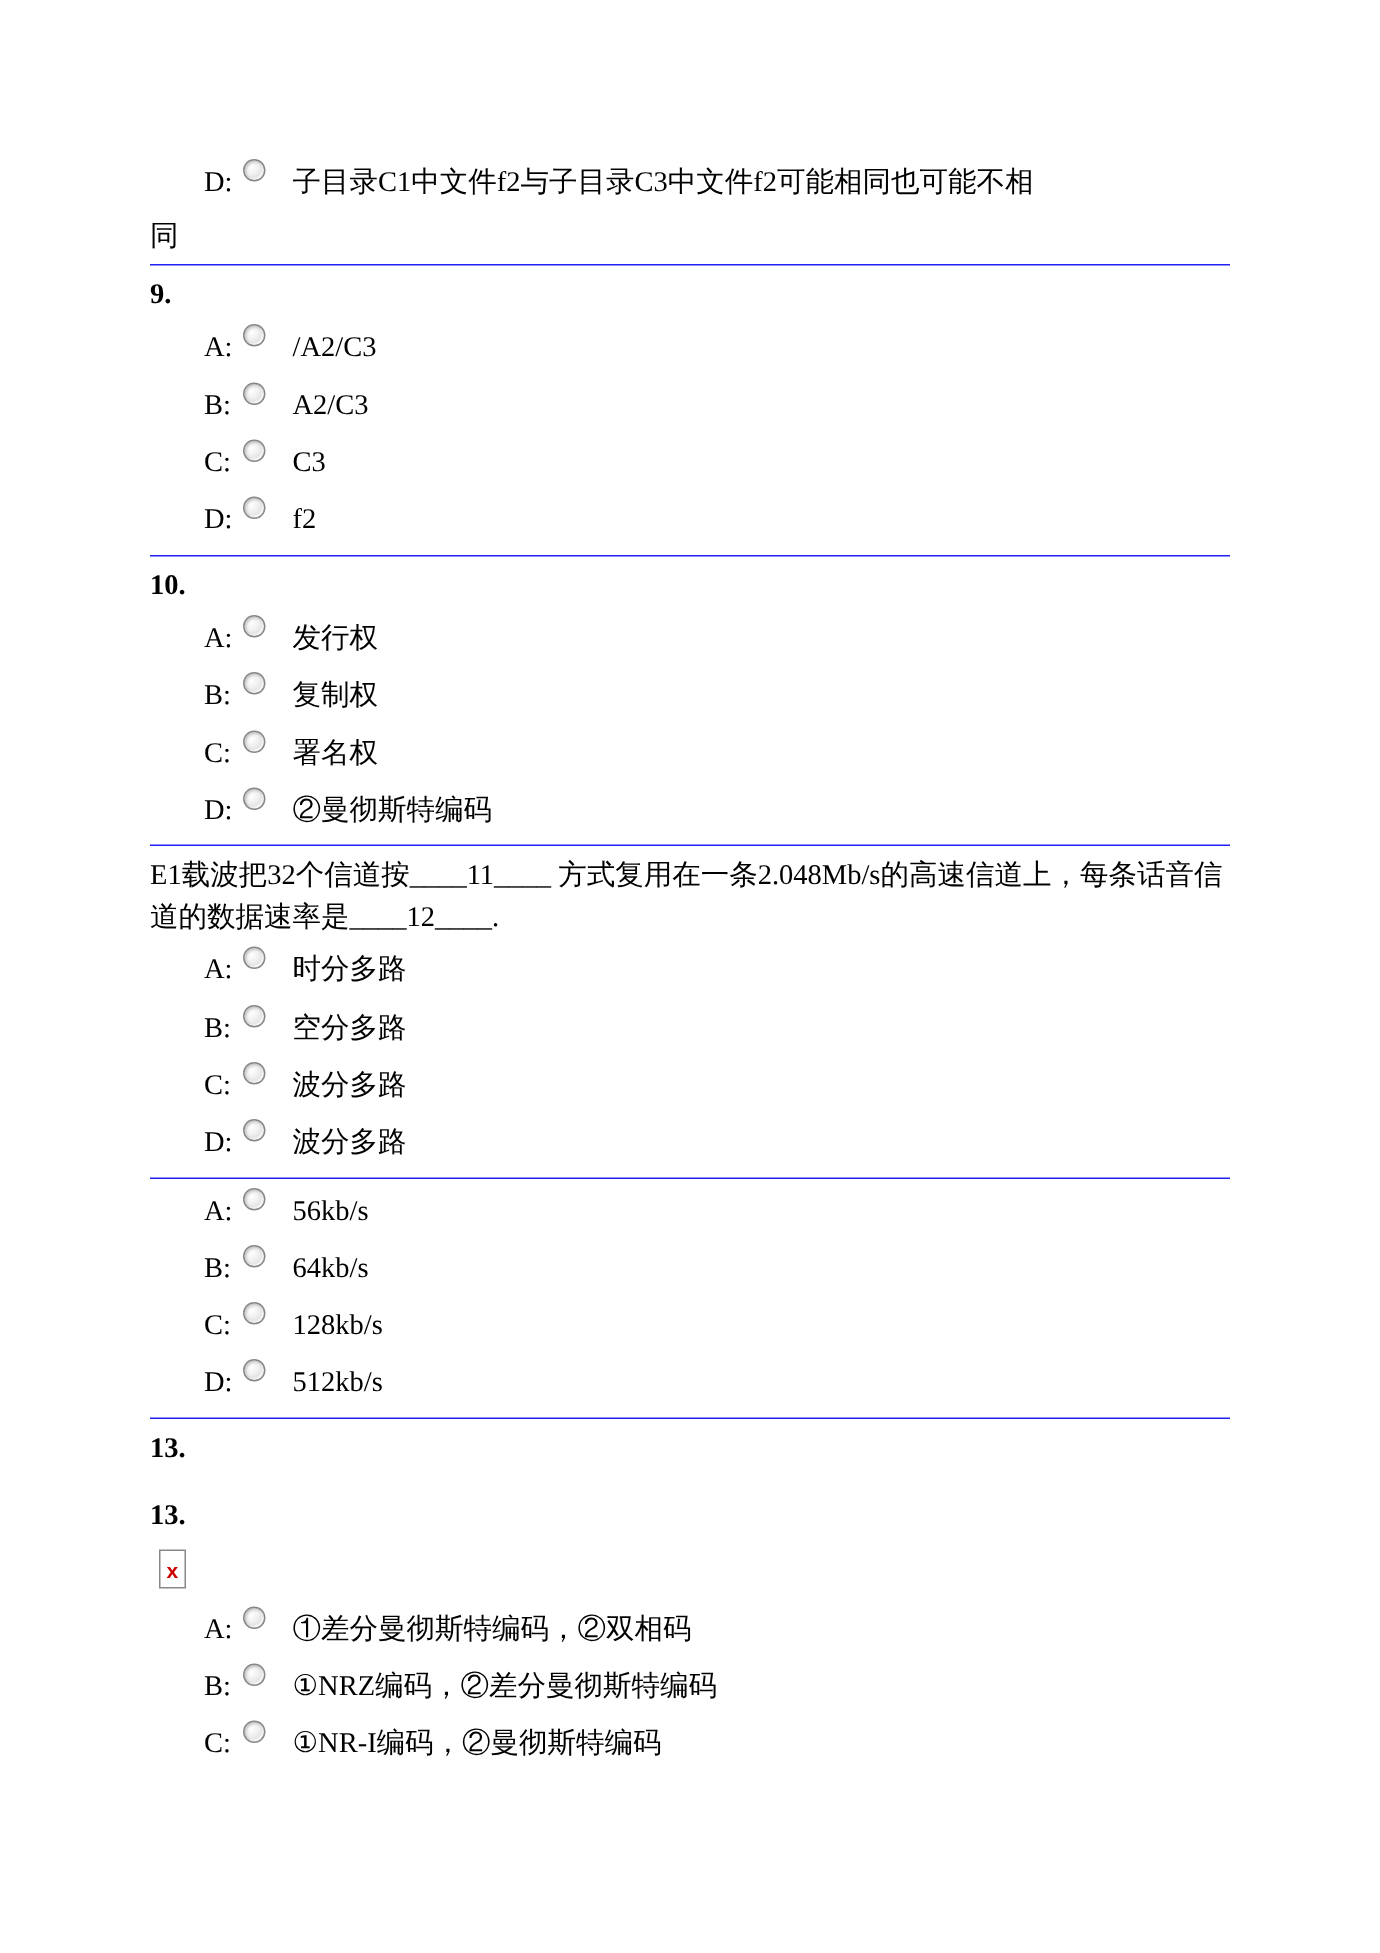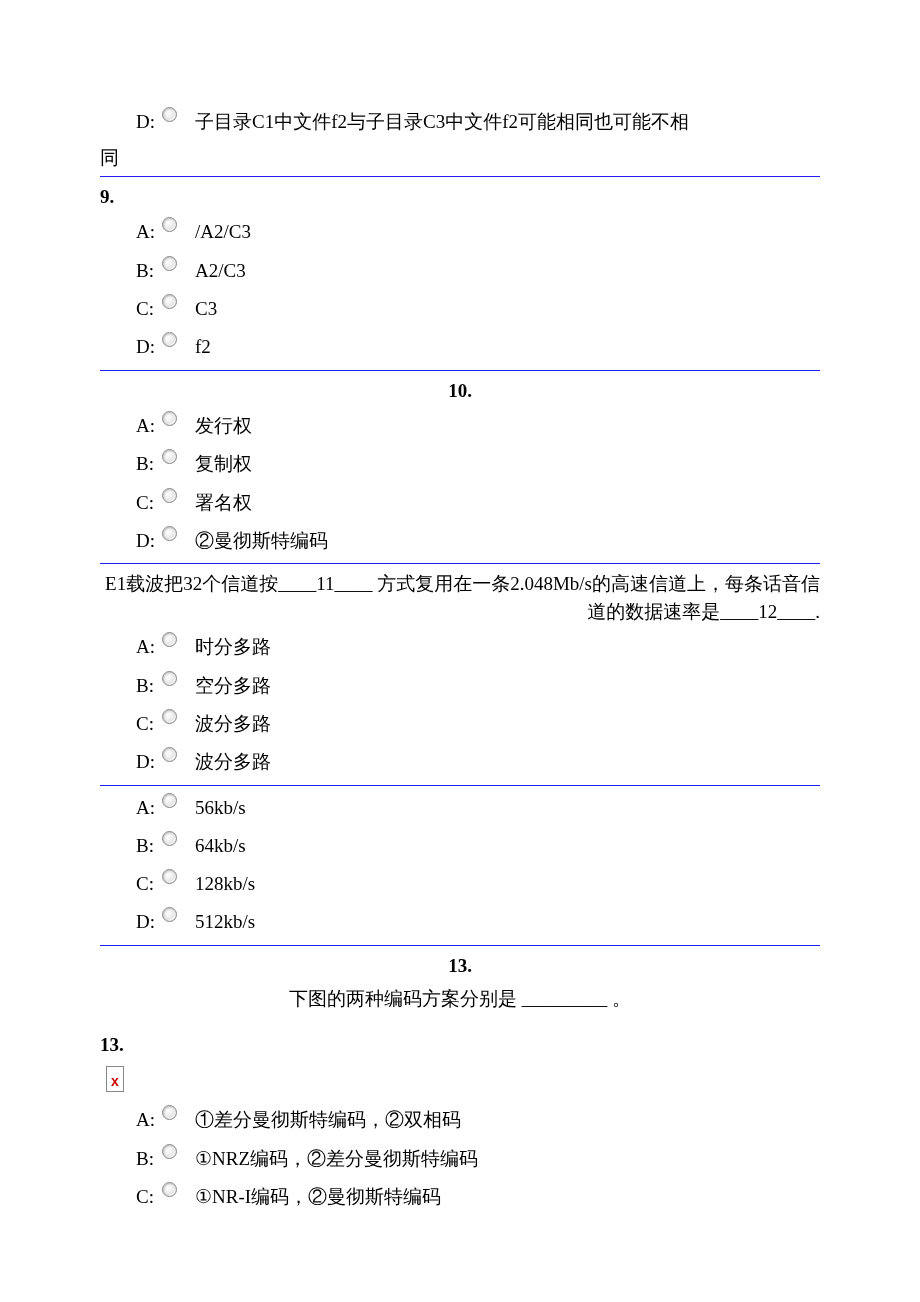--- a/index.html
+++ b/index.html
@@ -52,40 +52,38 @@
     background: radial-gradient(circle at 35% 35%, #fff 0%, #f0f0f0 40%, #ccc 100%);
     margin: 0 18px 0 2px;
     vertical-align: baseline;
   }
   .opt-text {
     flex: 1;
   }
   .passage {
     margin: 6px 0 2px 0;
     line-height: 1.45;
-    text-align: right;
   }
   .broken-img {
     display: inline-block;
     border: 1px solid #888;
     padding: 3px 4px 2px 4px;
     margin: 4px 0 6px 6px;
     line-height: 1;
   }
   .broken-x {
     color: #cc0000;
     font-weight: bold;
     font-family: Arial, sans-serif;
     font-size: 14px;
   }
   .stem-line {
     display: flex;
     align-items: center;
     gap: 6px;
-    flex-direction: column;
   }
 </style>
 </head>
 <body>
 
 <div class="page">
 
   
   <div class="opt-row">
     <span class="opt-letter">D:</span>
@@ -197,21 +195,20 @@
     <span class="opt-letter">D:</span>
     <span class="radio"></span>
     <span class="opt-text">512kb/s</span>
   </div>
 
   <hr class="sep">
 
   
   <div class="stem stem-line">
     <span class="q-num">13.</span>
-    <span>下图的两种编码方案分别是 _________ 。</span>
   </div>
   <div style="height:12px"></div>
   <div class="stem">
     <span class="q-num">13.</span>
   </div>
   <span class="broken-img">
     <span class="broken-x">x</span>
   </span>
 
   <div class="opt-row">

